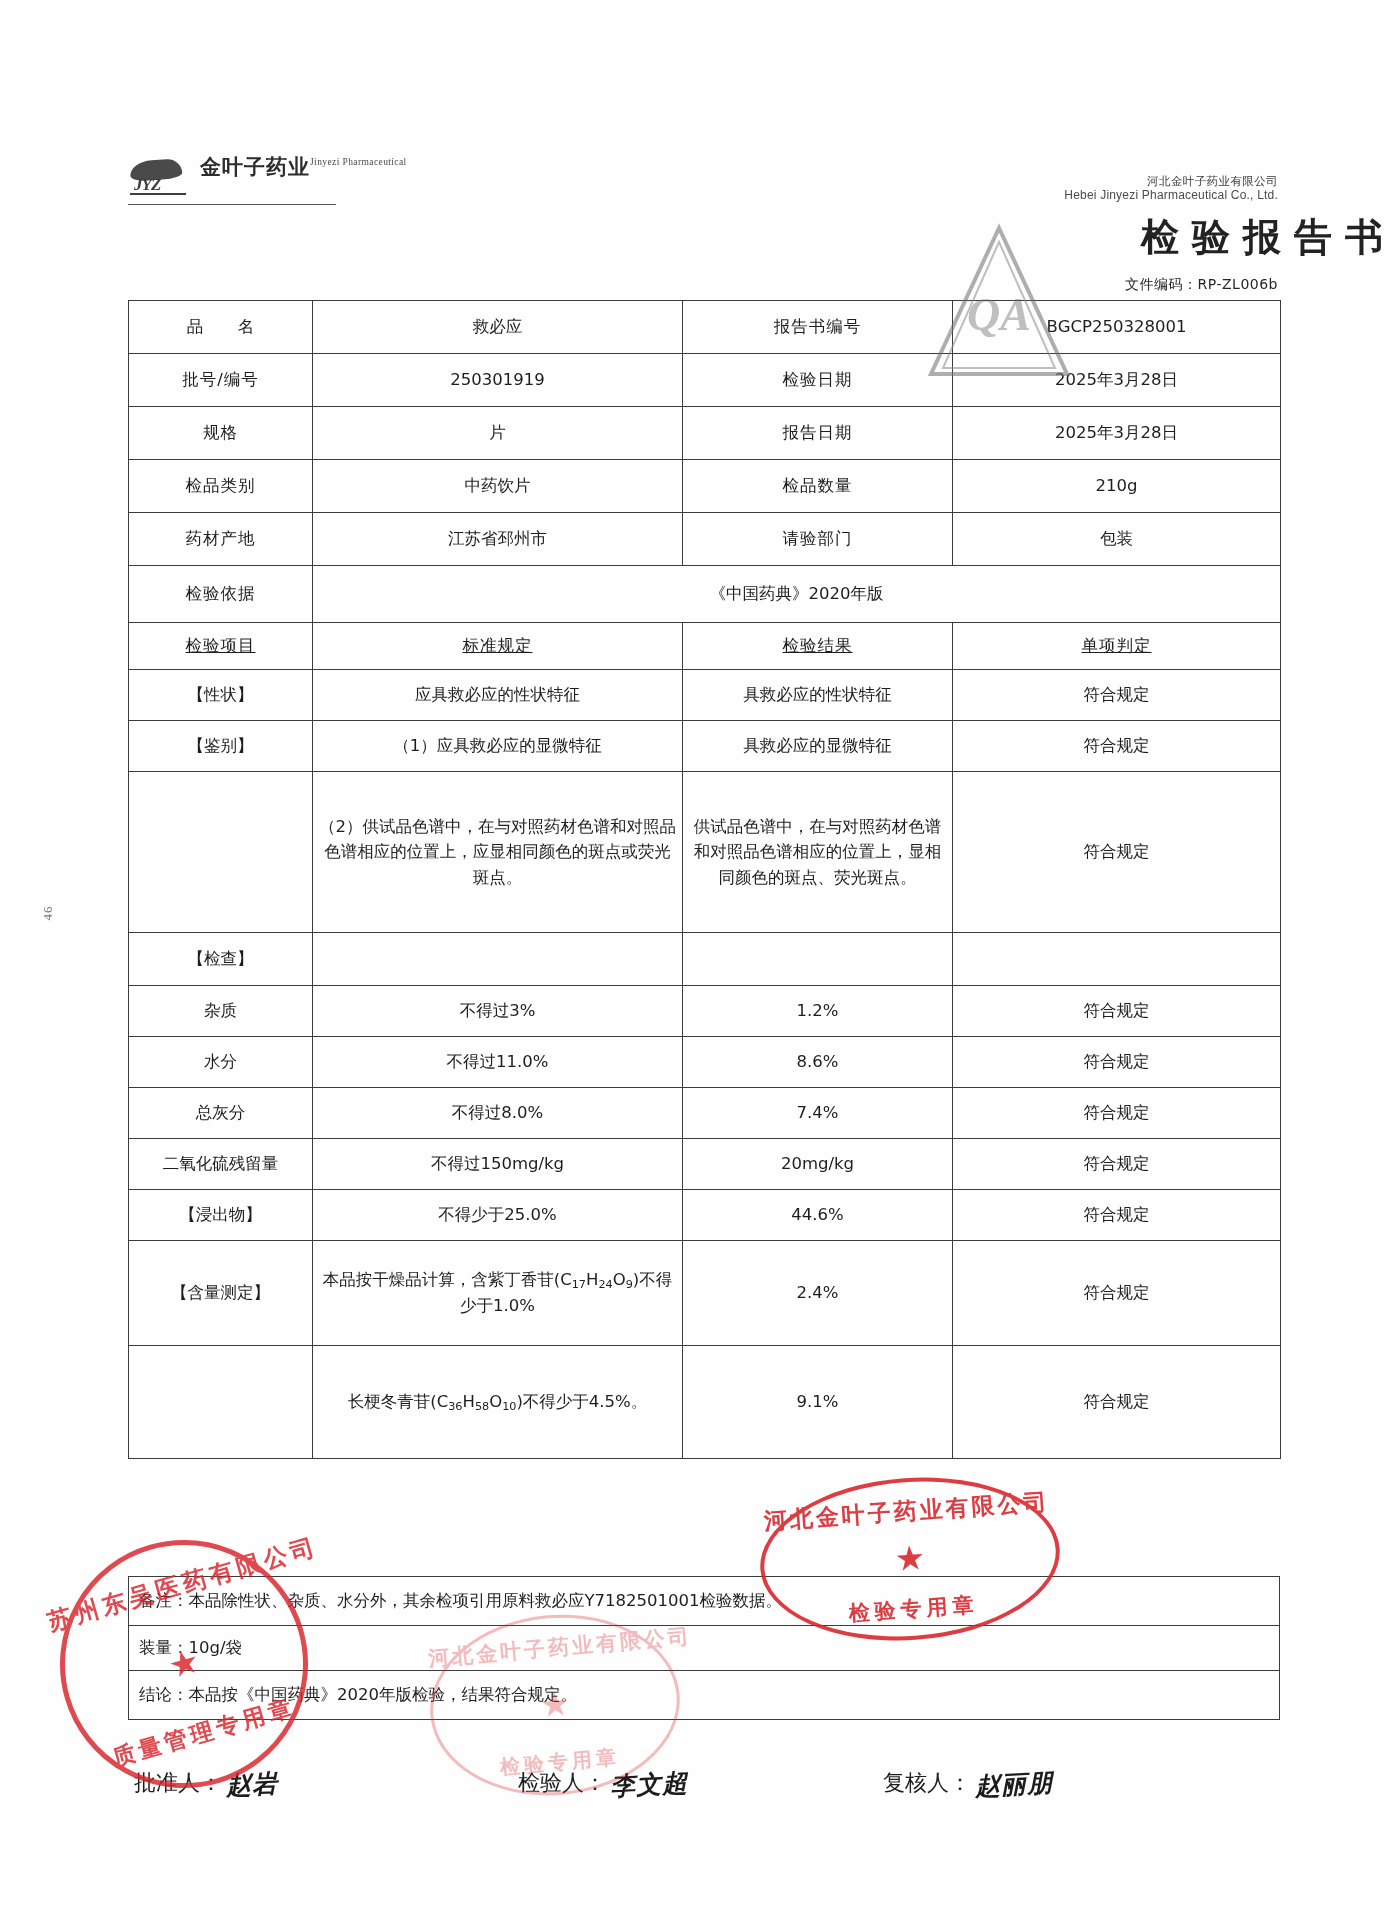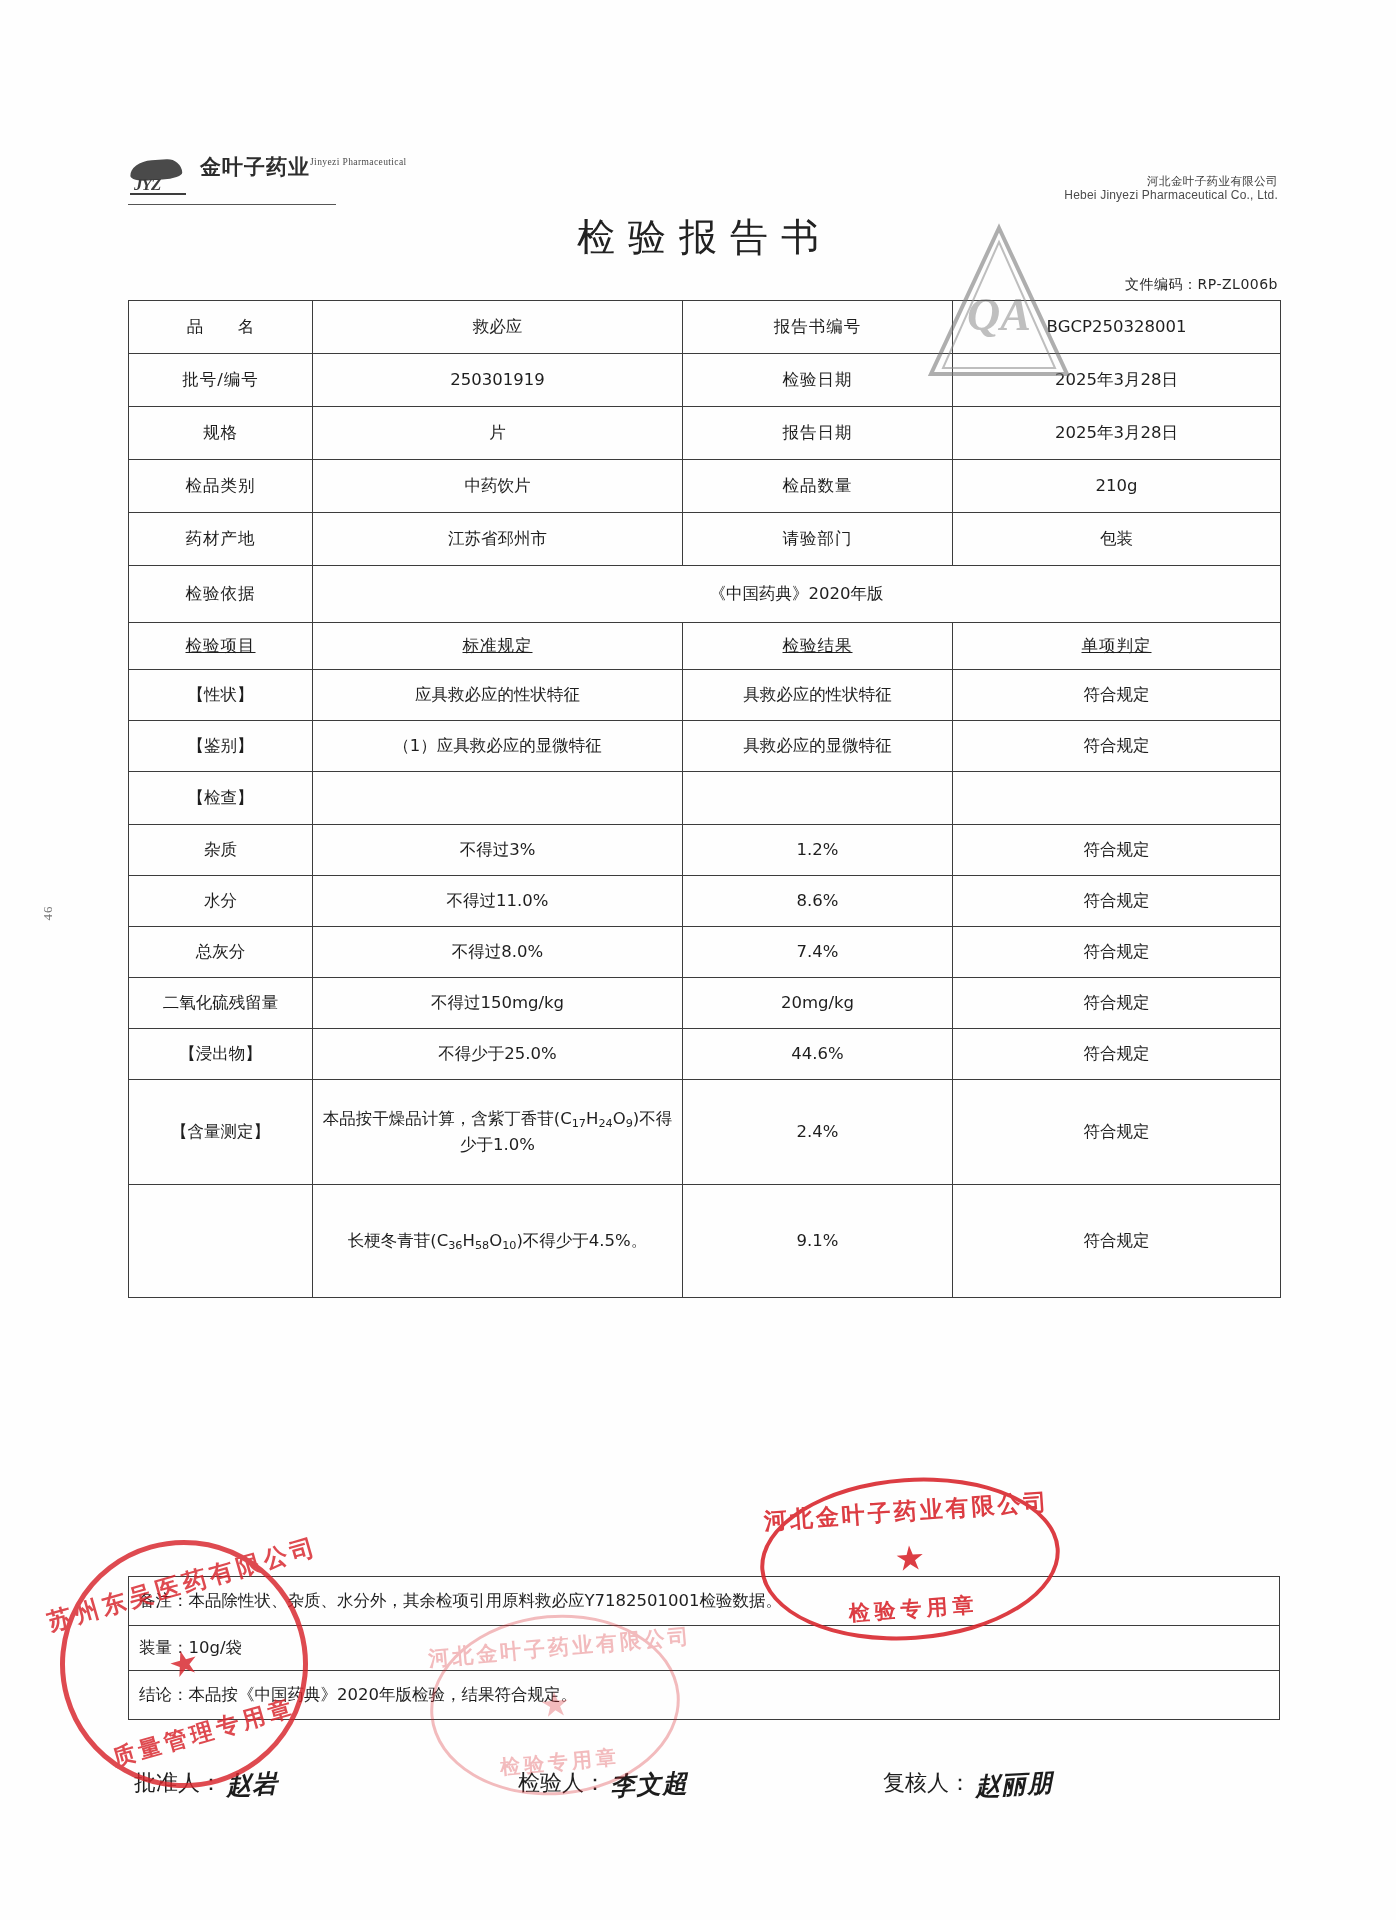--- a/index.html
+++ b/index.html
@@ -121,23 +121,23 @@
     letter-spacing: 0.2px;
     white-space: nowrap;
   }
 
   
   .doc-title {
     position: absolute;
     top: 212px;
     left: 0;
     width: 100%;
-    text-align: center;
-    font-family: "DejaVu Sans", sans-serif;
-    font-weight: normal;
+    text-align: right;
+    font-family: "DejaVu Sans", sans-serif;
+    font-weight: bold;
     font-size: 38px;
     letter-spacing: 13px;
     text-indent: 13px;
     color: #222;
   }
 
   .doc-code {
     position: absolute;
     top: 276px;
     right: 118px;
@@ -471,20 +471,26 @@
           <td>应具救必应的性状特征</td>
           <td>具救必应的性状特征</td>
           <td>符合规定</td>
         </tr>
         <tr class="r-item">
           <td>【鉴别】</td>
           <td>（1）应具救必应的显微特征</td>
           <td>具救必应的显微特征</td>
           <td>符合规定</td>
         </tr>
+        <tr class="r-big">
+          <td></td>
+          <td class="justify-cell">（2）供试品色谱中，在与对照药材色谱和对照品色谱相应的位置上，应显相同颜色的斑点或荧光斑点。</td>
+          <td class="justify-cell">供试品色谱中，在与对照药材色谱和对照品色谱相应的位置上，显相同颜色的斑点、荧光斑点。</td>
+          <td>符合规定</td>
+        </tr>
         <tr class="r-chk">
           <td class="topleft">【检查】</td>
           <td></td>
           <td></td>
           <td></td>
         </tr>
         <tr class="r-item">
           <td>杂质</td>
           <td>不得过3%</td>
           <td class="num">1.2%</td>

